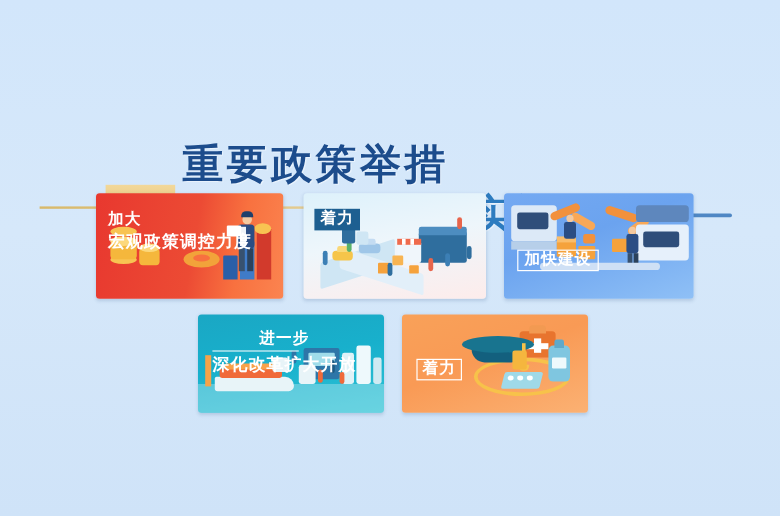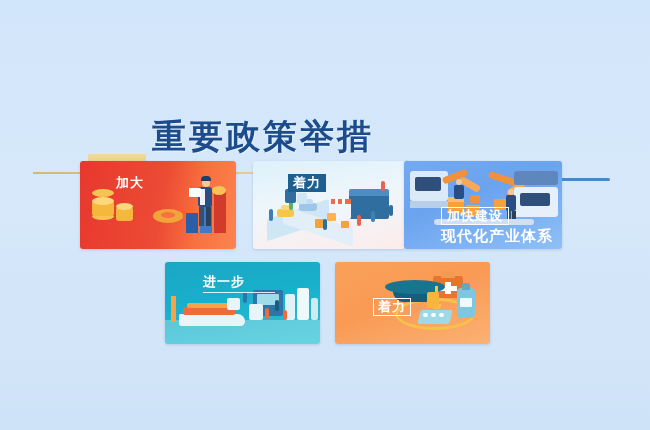--- a/index.html
+++ b/index.html
@@ -31,21 +31,21 @@
     font-size:34px;font-weight:bold;letter-spacing:2px;
     color:#2d7cc0;
     font-family:"DejaVu Serif","Liberation Serif",serif;
     text-shadow:1px 1px 0 rgba(255,255,255,.45);
     white-space:nowrap;}
 
   
   .card{position:absolute;border-radius:3px;overflow:hidden;
     box-shadow:0 1px 3px rgba(40,80,130,.18);}
   .card .art{position:absolute;inset:0;}
-  .card .labels{position:absolute;z-index:6;margin-left:26px;}
+  .card .labels{position:absolute;z-index:6;}
   .lbl1{display:inline-block;font-size:13px;font-weight:bold;
     letter-spacing:1px;line-height:1.1;padding:2px 5px;white-space:nowrap;}
   .lbl2{display:block;font-size:14px;font-weight:bold;
     letter-spacing:1px;line-height:1.15;margin-top:3px;white-space:nowrap;}
 
   
   #card1{left:80px;top:161px;width:156px;height:88px;
     background:linear-gradient(100deg,#e8382f 0%,#ec4b34 52%,#f8713f 75%,#fb8450 100%);}
   #card1 .labels{left:10px;top:11px;}
   #card1 .lbl1{color:#fff;padding:0;}
@@ -54,30 +54,30 @@
   
   #card2{left:253px;top:161px;width:152px;height:88px;
     background:linear-gradient(170deg,#ddf1fb 0%,#eef6fb 45%,#fdeceb 100%);}
   #card2 .labels{left:9px;top:13px;}
   #card2 .lbl1{color:#fff;background:#1d5f91;padding:2px 5px;}
   #card2 .lbl1b{color:#2079c4;font-size:15px;font-weight:bold;letter-spacing:1px;
     margin-left:4px;}
   .row-inline{display:flex;align-items:center;}
 
   
-  #card3{left:404px;top:161px;width:158px;height:88px;
+  #card3{left:420px;top:161px;width:158px;height:88px;
     background:linear-gradient(160deg,#74a9f2 0%,#6ba3ef 40%,#8fc0f6 100%);}
   #card3 .labels{left:11px;top:44px;}
   #card3 .lbl1{color:#fff;border:1.5px solid #fff;padding:1px 5px;}
   #card3 .lbl2{color:#fff;font-size:15px;}
 
   
   #card4{left:165px;top:262px;width:155px;height:82px;
     background:linear-gradient(170deg,#1aa7c4 0%,#18b0cc 45%,#2fc3d6 100%);}
-  #card4 .labels{left:12px;top:9px;}
+  #card4 .labels{left:12px;top:9px;text-align:center;}
   #card4 .lbl1{color:#fff;padding:0;}
   #card4 .lbl2{color:#fff;}
   .rule-under{height:1px;background:rgba(255,255,255,.85);margin:2px 0 1px;width:72px;}
 
   
   #card5{left:335px;top:262px;width:155px;height:82px;
     background:linear-gradient(160deg,#f9a159 0%,#f99a55 45%,#fbb173 100%);}
   #card5 .labels{left:12px;top:34px;}
   #card5 .lbl1{color:#fff;border:1.5px solid #fff;padding:1px 4px;}
   #card5 .lbl2{color:#fff;font-size:15px;}
@@ -125,20 +125,21 @@
       <div class="sh" style="left:122px;top:18px;width:8px;height:8px;border-radius:50%;background:#f3c9a0;"></div>
       <div class="sh" style="left:121px;top:15px;width:10px;height:5px;border-radius:4px 4px 0 0;background:#1f3f6b;"></div>
       <div class="sh" style="left:118px;top:26px;width:14px;height:20px;border-radius:3px;background:#2a4d84;"></div>
       <div class="sh" style="left:120px;top:28px;width:5px;height:16px;background:#eef3f8;"></div>
       <div class="sh" style="left:119px;top:46px;width:5px;height:19px;background:#37516f;"></div>
       <div class="sh" style="left:126px;top:46px;width:5px;height:19px;background:#2b425c;"></div>
       <div class="sh" style="left:109px;top:27px;width:12px;height:9px;background:#fff;border-radius:1px;"></div>
     </div>
     <div class="labels">
       <span class="lbl1">加大</span>
+      <span class="lbl2">宏观政策调控力度</span>
     </div>
   </div>
 
   <div class="card" id="card2">
     <div class="art">
 
       <div class="sh" style="left:14px;top:48px;width:62px;height:22px;background:#cfe6f4;transform:skewY(-18deg);border-radius:2px;"></div>
       <div class="sh" style="left:30px;top:56px;width:70px;height:18px;background:#e2eff9;transform:skewY(18deg);border-radius:2px;"></div>
 
       <div class="sh" style="left:96px;top:32px;width:40px;height:26px;background:#2f6e9e;border-radius:2px;"></div>
@@ -202,21 +203,20 @@
       <div class="sh" style="left:50px;top:24px;width:10px;height:14px;background:#2a4d84;border-radius:2px;"></div>
       <div class="sh" style="left:104px;top:28px;width:6px;height:6px;border-radius:50%;background:#f3c9a0;"></div>
       <div class="sh" style="left:102px;top:34px;width:10px;height:16px;background:#2a4d84;border-radius:2px;"></div>
       <div class="sh" style="left:103px;top:50px;width:4px;height:12px;background:#37516f;"></div>
       <div class="sh" style="left:108px;top:50px;width:4px;height:12px;background:#2b425c;"></div>
 
       <div class="sh" style="left:30px;top:58px;width:100px;height:6px;background:#cfe0f5;border-radius:3px;"></div>
     </div>
     <div class="labels">
       <span class="lbl1">加快建设</span>
-      <span class="lbl2">现代化产业体系</span>
     </div>
   </div>
 
   <div class="card" id="card4">
     <div class="art">
 
       <div class="sh" style="left:0;top:58px;width:155px;height:24px;background:rgba(255,255,255,.28);"></div>
 
       <div class="sh" style="left:14px;top:52px;width:66px;height:12px;background:#e8f4f8;border-radius:2px 10px 6px 3px;"></div>
       <div class="sh" style="left:18px;top:45px;width:52px;height:8px;background:#f06a3a;border-radius:2px;"></div>
@@ -232,20 +232,21 @@
       <div class="sh" style="left:146px;top:36px;width:7px;height:22px;background:#cfeaf2;border-radius:2px;"></div>
 
       <div class="sh" style="left:78px;top:30px;width:4px;height:11px;background:#2e76a8;border-radius:2px;"></div>
       <div class="sh" style="left:100px;top:46px;width:4px;height:11px;background:#f06a3a;border-radius:2px;"></div>
       <div class="sh" style="left:110px;top:38px;width:4px;height:11px;background:#1c5a84;border-radius:2px;"></div>
       <div class="sh" style="left:118px;top:48px;width:4px;height:10px;background:#f06a3a;border-radius:2px;"></div>
     </div>
     <div class="labels">
       <span class="lbl1">进一步</span>
       <div class="rule-under"></div>
+      <span class="lbl2">深化改革扩大开放</span>
     </div>
   </div>
 
   <div class="card" id="card5">
     <div class="art">
 
       <div class="sh" style="left:60px;top:36px;width:74px;height:26px;border-radius:50%;border:3px solid #f7c24a;"></div>
 
       <div class="sh" style="left:98px;top:14px;width:30px;height:22px;background:#e8742e;border-radius:3px;"></div>
       <div class="sh" style="left:106px;top:9px;width:14px;height:7px;background:#f29a52;border-radius:3px 3px 0 0;"></div>

